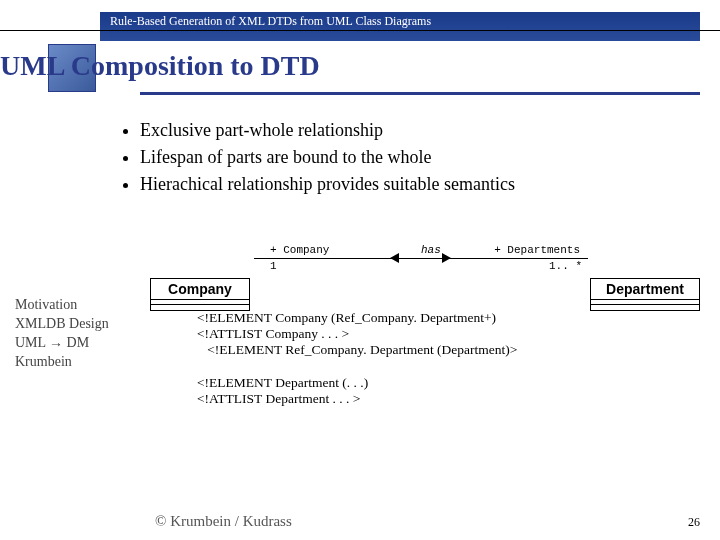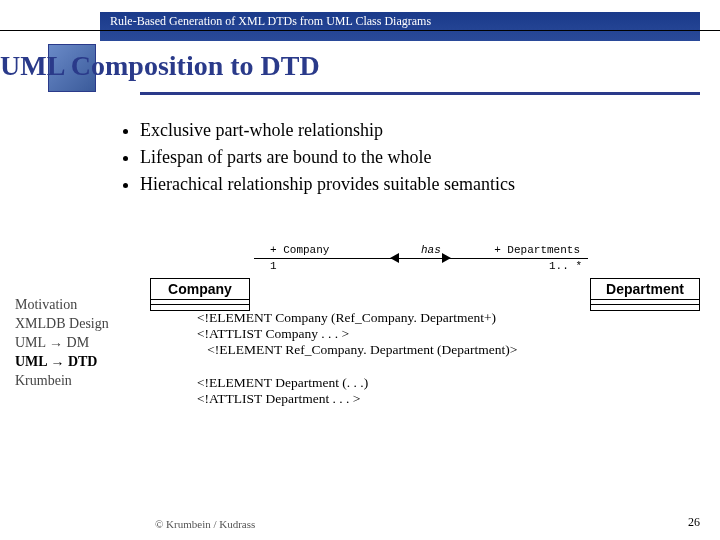--- a/index.html
+++ b/index.html
@@ -25,21 +25,21 @@
   .role2 { top: -6px; right: 120px; }
   .card1 { top: 10px; left: 120px; }
   .card2 { top: 10px; right: 118px; }
   .tri { position: absolute; width: 0; height: 0; }
   .tri-left { top: 3px; left: 240px; border-top: 5px solid transparent; border-bottom: 5px solid transparent; border-right: 9px solid #000; }
   .tri-right { top: 3px; left: 292px; border-top: 5px solid transparent; border-bottom: 5px solid transparent; border-left: 9px solid #000; }
   .nav { position: absolute; top: 296px; left: 15px; font-size: 14px; line-height: 1.35; color: #444; }
   .nav div { white-space: nowrap; }
   .nav .current { color: #000; font-weight: bold; }
   .code { position: absolute; top: 310px; left: 155px; font-family: Liberation Serif, serif; font-size: 13.5px; line-height: 1.2; white-space: pre; margin-left: 42px; }
-  .footer { position: absolute; bottom: 10px; left: 155px; font-size: 11px; color: #555; }
+  .footer { position: absolute; bottom: 10px; left: 155px; font-size: 15px; color: #555; }
   .pagenum { position: absolute; bottom: 10px; right: 20px; font-size: 12px; }
 </style>
 </head>
 <body>
 
 <div class="titlebar">Rule-Based Generation of XML DTDs from UML Class Diagrams</div>
 <div class="rule-top"></div>
 <div class="logo"></div>
 <div class="slide-title">UML Composition to DTD</div>
 <div class="rule-title"></div>
@@ -68,21 +68,20 @@
   <div class="role midlabel">has</div>
   <div class="role role2">+ Departments</div>
   <div class="role card1">1</div>
   <div class="role card2">1.. *</div>
 </div>
 
 <div class="nav">
   <div>Motivation</div>
   <div>XMLDB Design</div>
   <div>UML → DM</div>
-  <div class="current">UML → DTD</div>
   <div>Krumbein</div>
 </div>
 
 <div class="code">&lt;!ELEMENT Company (Ref_Company. Department+)
 &lt;!ATTLIST Company . . . &gt;
    &lt;!ELEMENT Ref_Company. Department (Department)&gt;
 
 &lt;!ELEMENT Department (. . .)
 &lt;!ATTLIST Department . . . &gt;</div>
 

